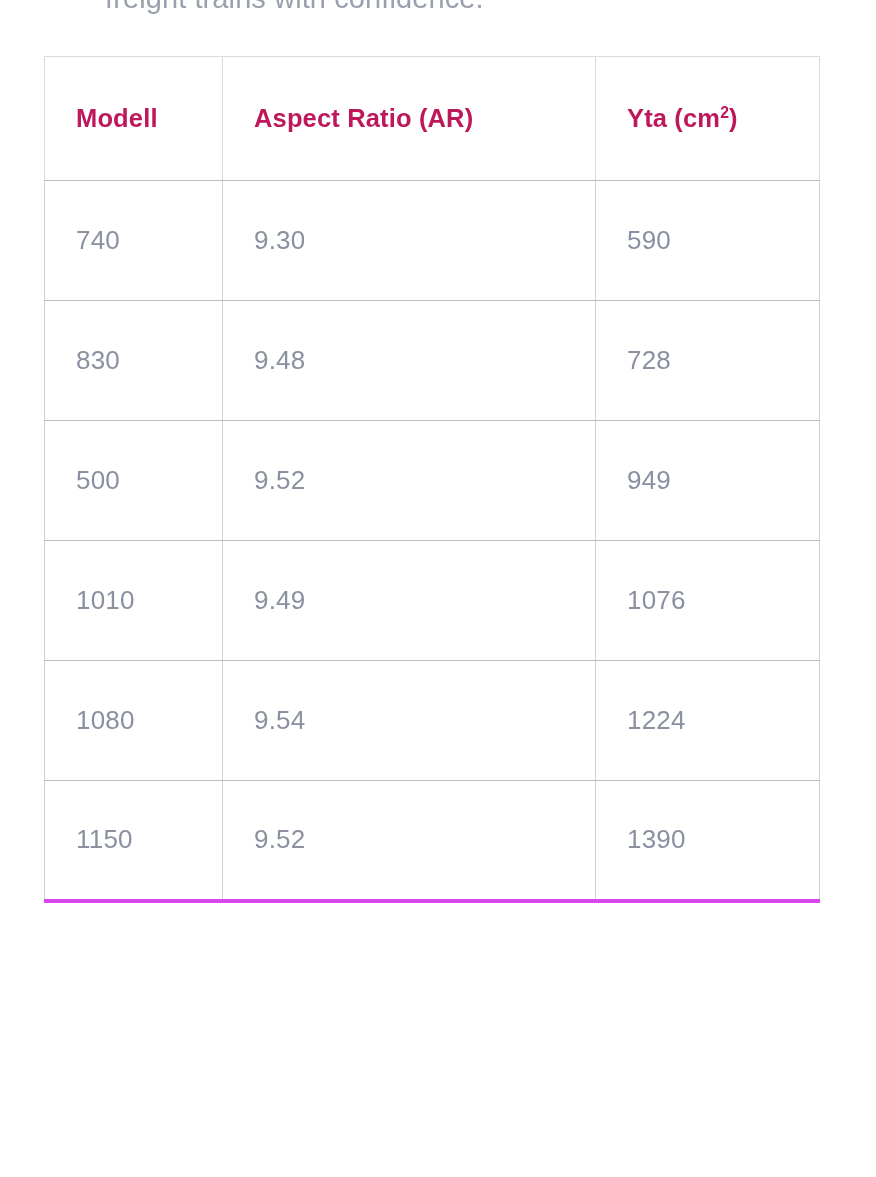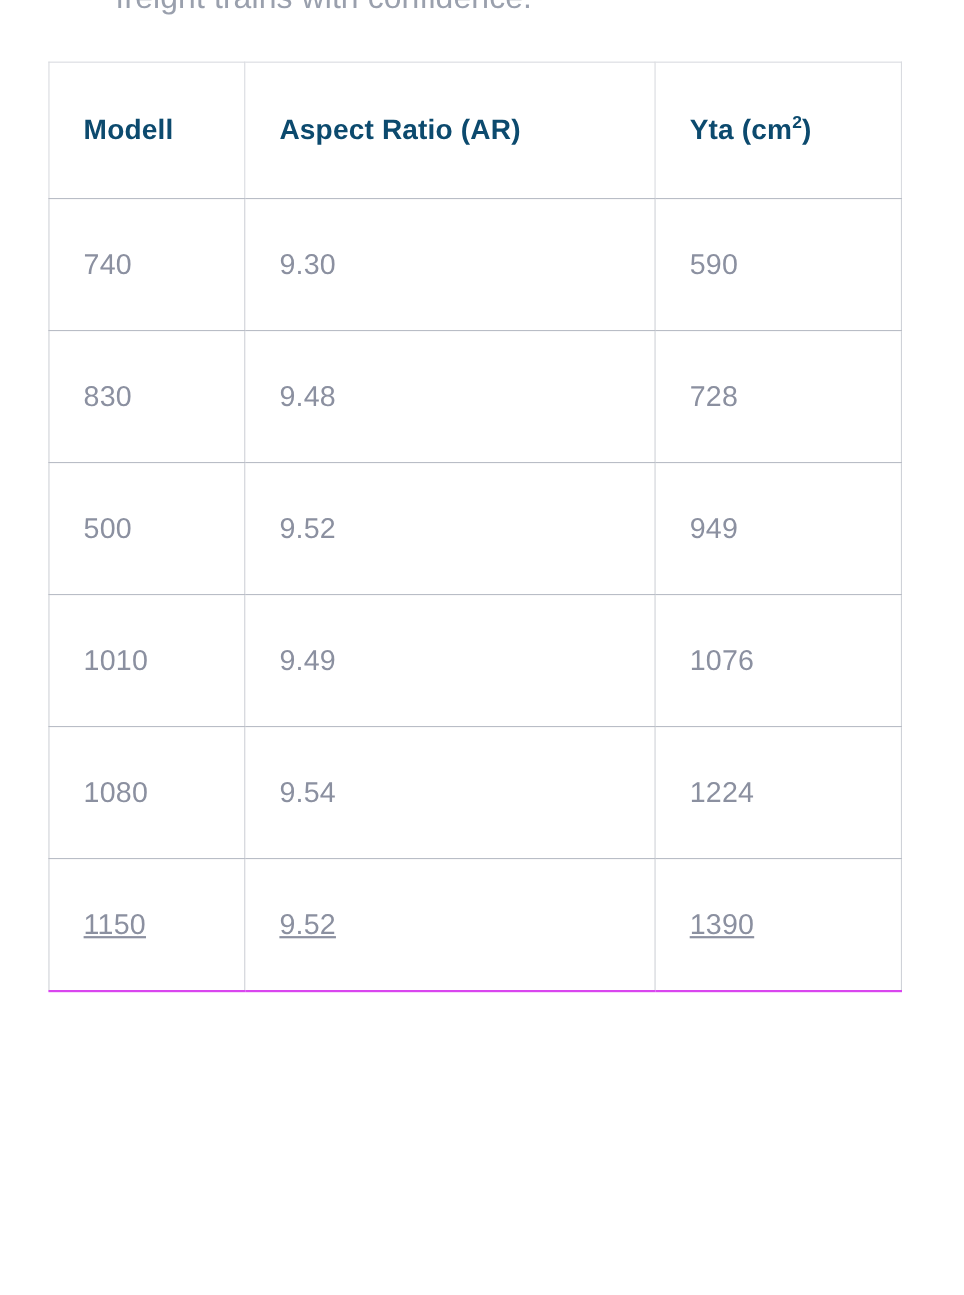--- a/index.html
+++ b/index.html
@@ -59,21 +59,21 @@
     vertical-align: middle;
     padding: 0 0 0 31px;
     box-sizing: border-box;
   }
 
   
   table.data-table thead th {
     height: 124px;
     font-size: 25.5px;
     font-weight: 700;
-    color: #0c4a6e;
+    color: #be185d;
     letter-spacing: 0.15px;
     border-right: 1px solid #d9dbe0;
     border-bottom: 1px solid #b9bdc6;
   }
   table.data-table thead th:first-child {
     border-left: 1px solid #d9dbe0;
   }
   table.data-table thead th:first-child {
     border-top: 1px solid #d9dbe0;
   }
@@ -90,22 +90,21 @@
     color: #8b90a0;
     letter-spacing: 0.2px;
     border-right: 1px solid #cfd2d8;
     border-bottom: 1px solid #b9bdc6;
     margin-top: 44px;
   }
   table.data-table tbody td:first-child {
     border-left: 1px solid #cfd2d8;
   }
   table.data-table tbody tr:last-child td {
-    border-bottom: 2px solid #d946ef;
-    text-decoration: underline;
+    border-bottom: 4px solid #d946ef;
   }
 
   sup.sq {
     font-size: 0.62em;
     vertical-align: super;
     line-height: 0;
   }
 </style>
 </head>
 <body>

